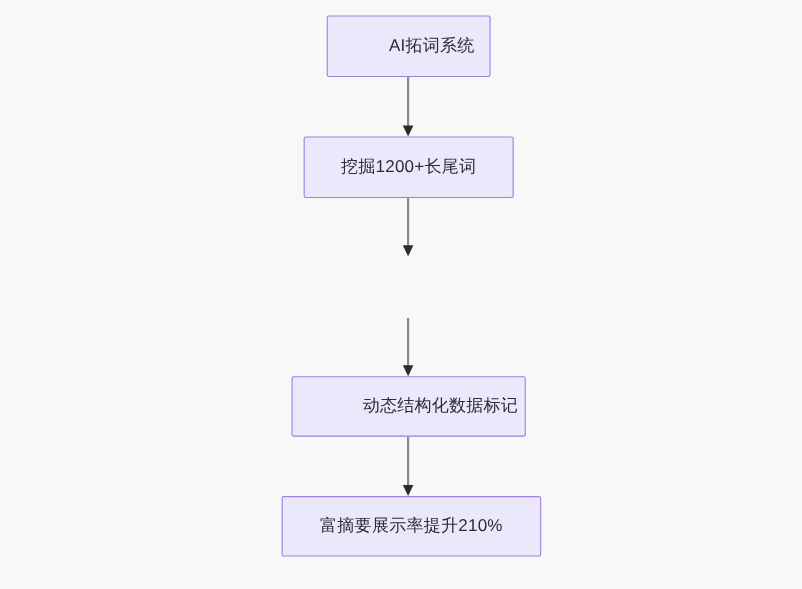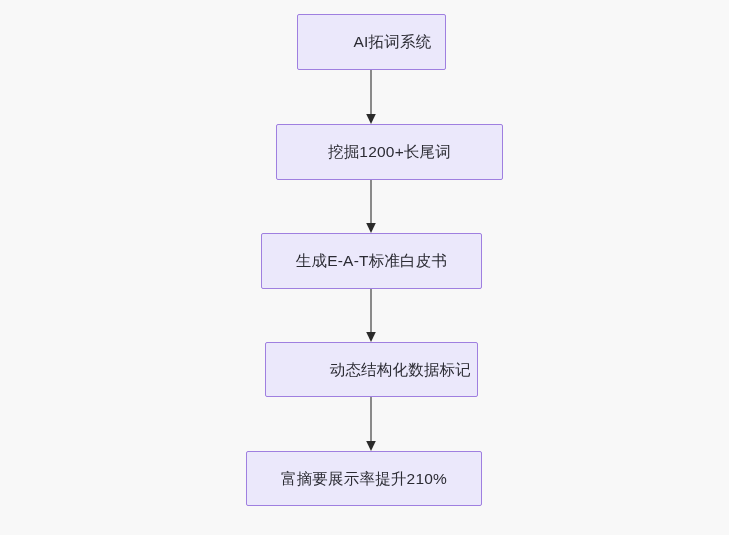--- a/index.html
+++ b/index.html
@@ -72,29 +72,26 @@
 
   <svg class="edge" style="left:361px; top:395px; width:20px; height:62px;">
     <line class="edge-line" x1="10" y1="2" x2="10" y2="48"></line>
     <polygon class="edge-head" points="10,56 5.2,46 14.8,46"></polygon>
   </svg>
 
   <div class="node" style="left:297px; top:14px; width:149px; height:56px;padding-left:42px;">
     <span class="node-label">AI拓词系统</span>
   </div>
 
-  <div class="node" style="left:276px; top:124px; width:227px; height:56px;">
+  <div class="node" style="left:276px; top:124px; width:191px; height:56px;">
     <span class="node-label">挖掘1200+长尾词</span>
   </div>
 
-  <div class="node" style="left:261px; top:233px; width:221px; height:56px;">
-    <span class="node-label">生成E-A-T标准白皮书</span>
-  </div>
 
   <div class="node" style="left:265px; top:342px; width:213px; height:55px;justify-content:flex-end;">
     <span class="node-label">动态结构化数据标记</span>
   </div>
 
-  <div class="node" style="left:246px; top:451px; width:236px; height:55px;">
+  <div class="node" style="left:256px; top:451px; width:236px; height:55px;">
     <span class="node-label">富摘要展示率提升210%</span>
   </div>
 
 </div>
 
 </body></html>

